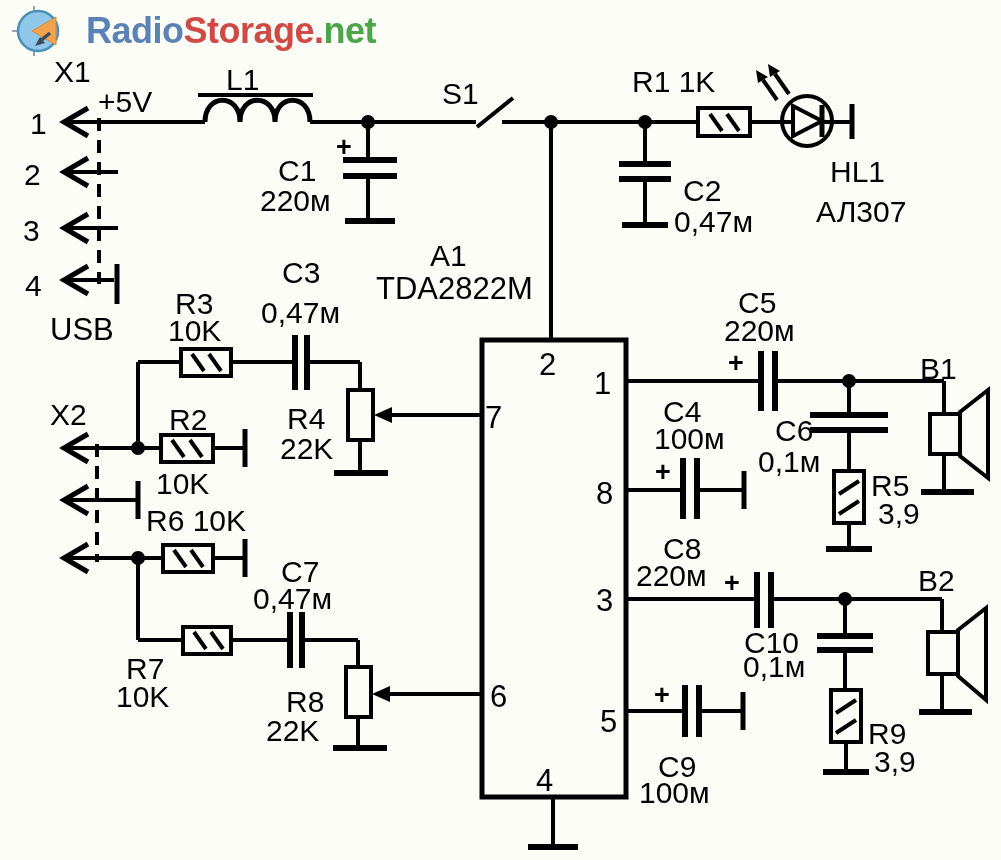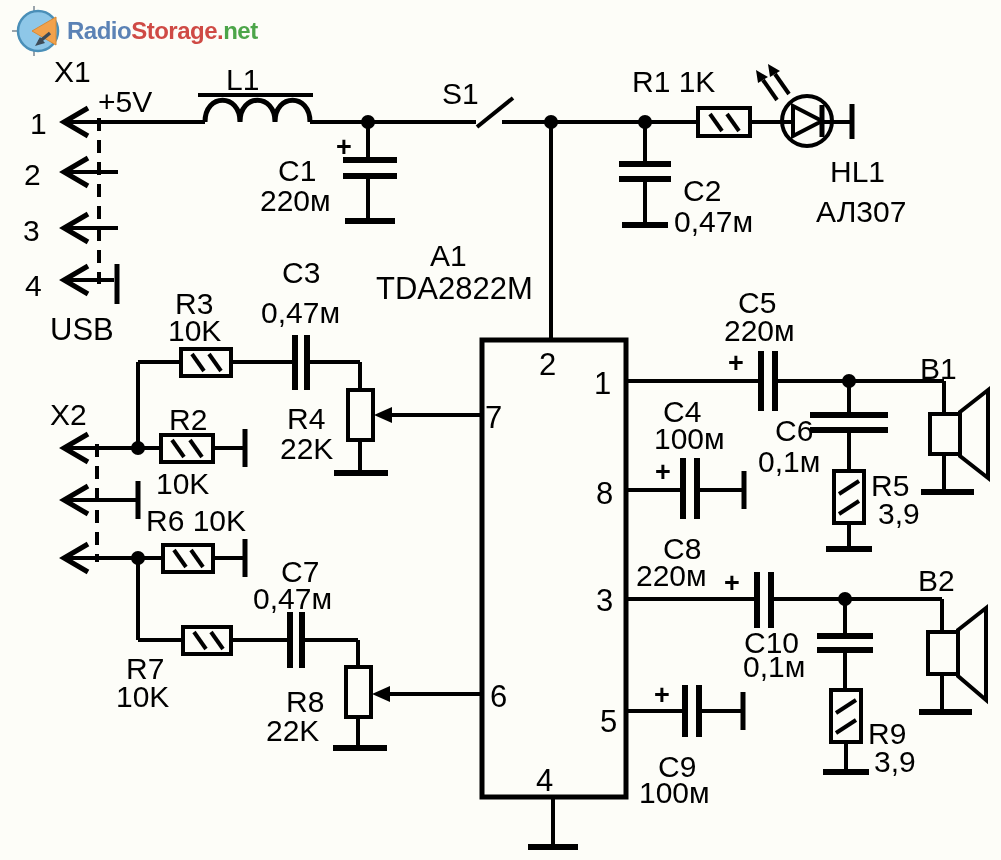--- a/index.html
+++ b/index.html
@@ -3,21 +3,21 @@
 <meta charset="utf-8">
 <style>
   html,body{margin:0;padding:0;}
   body{
     width:1001px;height:860px;background:#fdfdf8;position:relative;overflow:hidden;
     font-family:"Liberation Sans",sans-serif;
   }
   #logo{
     position:absolute;top:4px;left:10px;height:54px;display:flex;align-items:center;z-index:2;
   }
-  #logo .brand{font-size:24px;font-weight:bold;letter-spacing:-0.5px;margin-left:1px;}
+  #logo .brand{font-size:36px;font-weight:bold;letter-spacing:-0.5px;margin-left:20px;}
   #schematic{position:absolute;top:0;left:0;}
   svg text{font-family:"Liberation Sans",sans-serif;fill:#000;}
   .lbl{font-size:30px;}
   .big{font-size:31px;}
   .plus{font-size:27px;font-weight:bold;}
   .wire{stroke:#000;stroke-width:4;fill:none;}
   .thick{stroke:#000;stroke-width:5;fill:none;}
   .plate{stroke:#000;stroke-width:6;fill:none;}
   .gnd{stroke:#000;stroke-width:6;fill:none;}
   .bar{stroke:#000;stroke-width:5;fill:none;}

